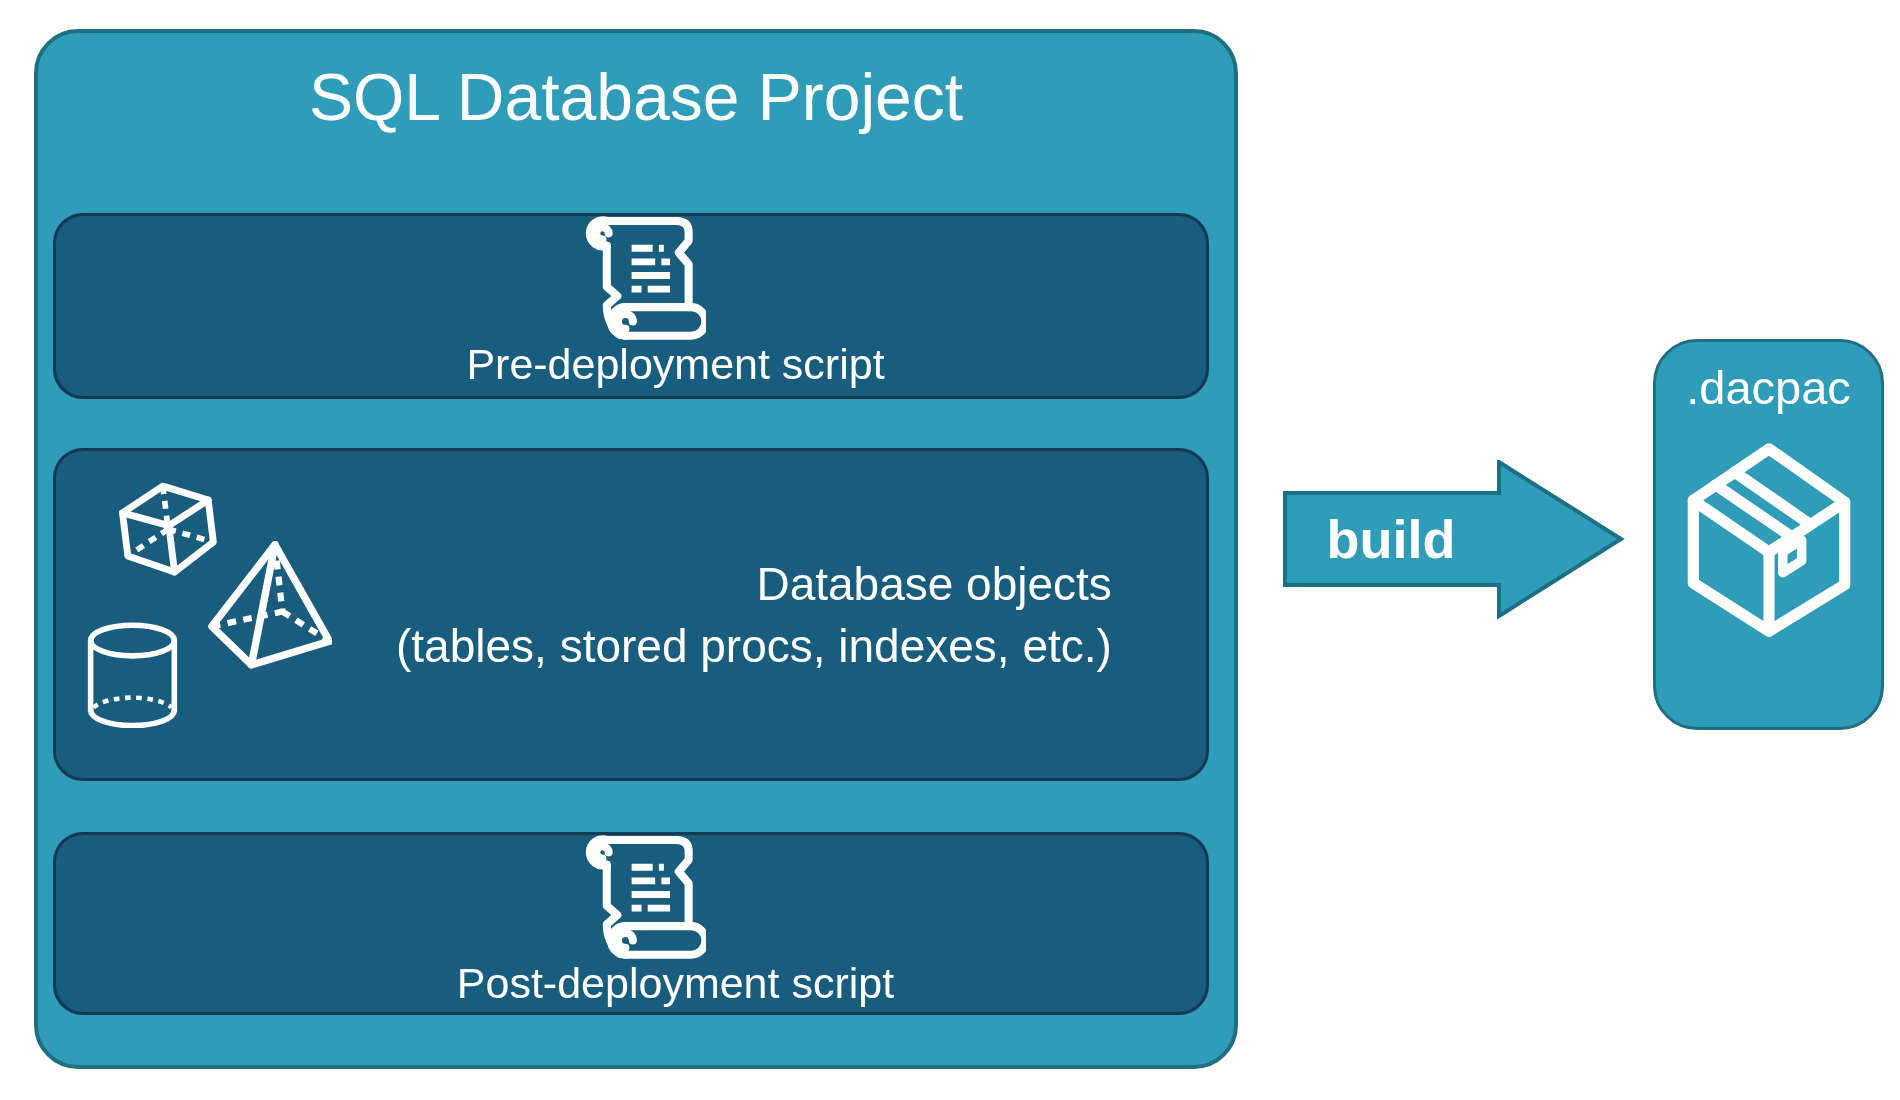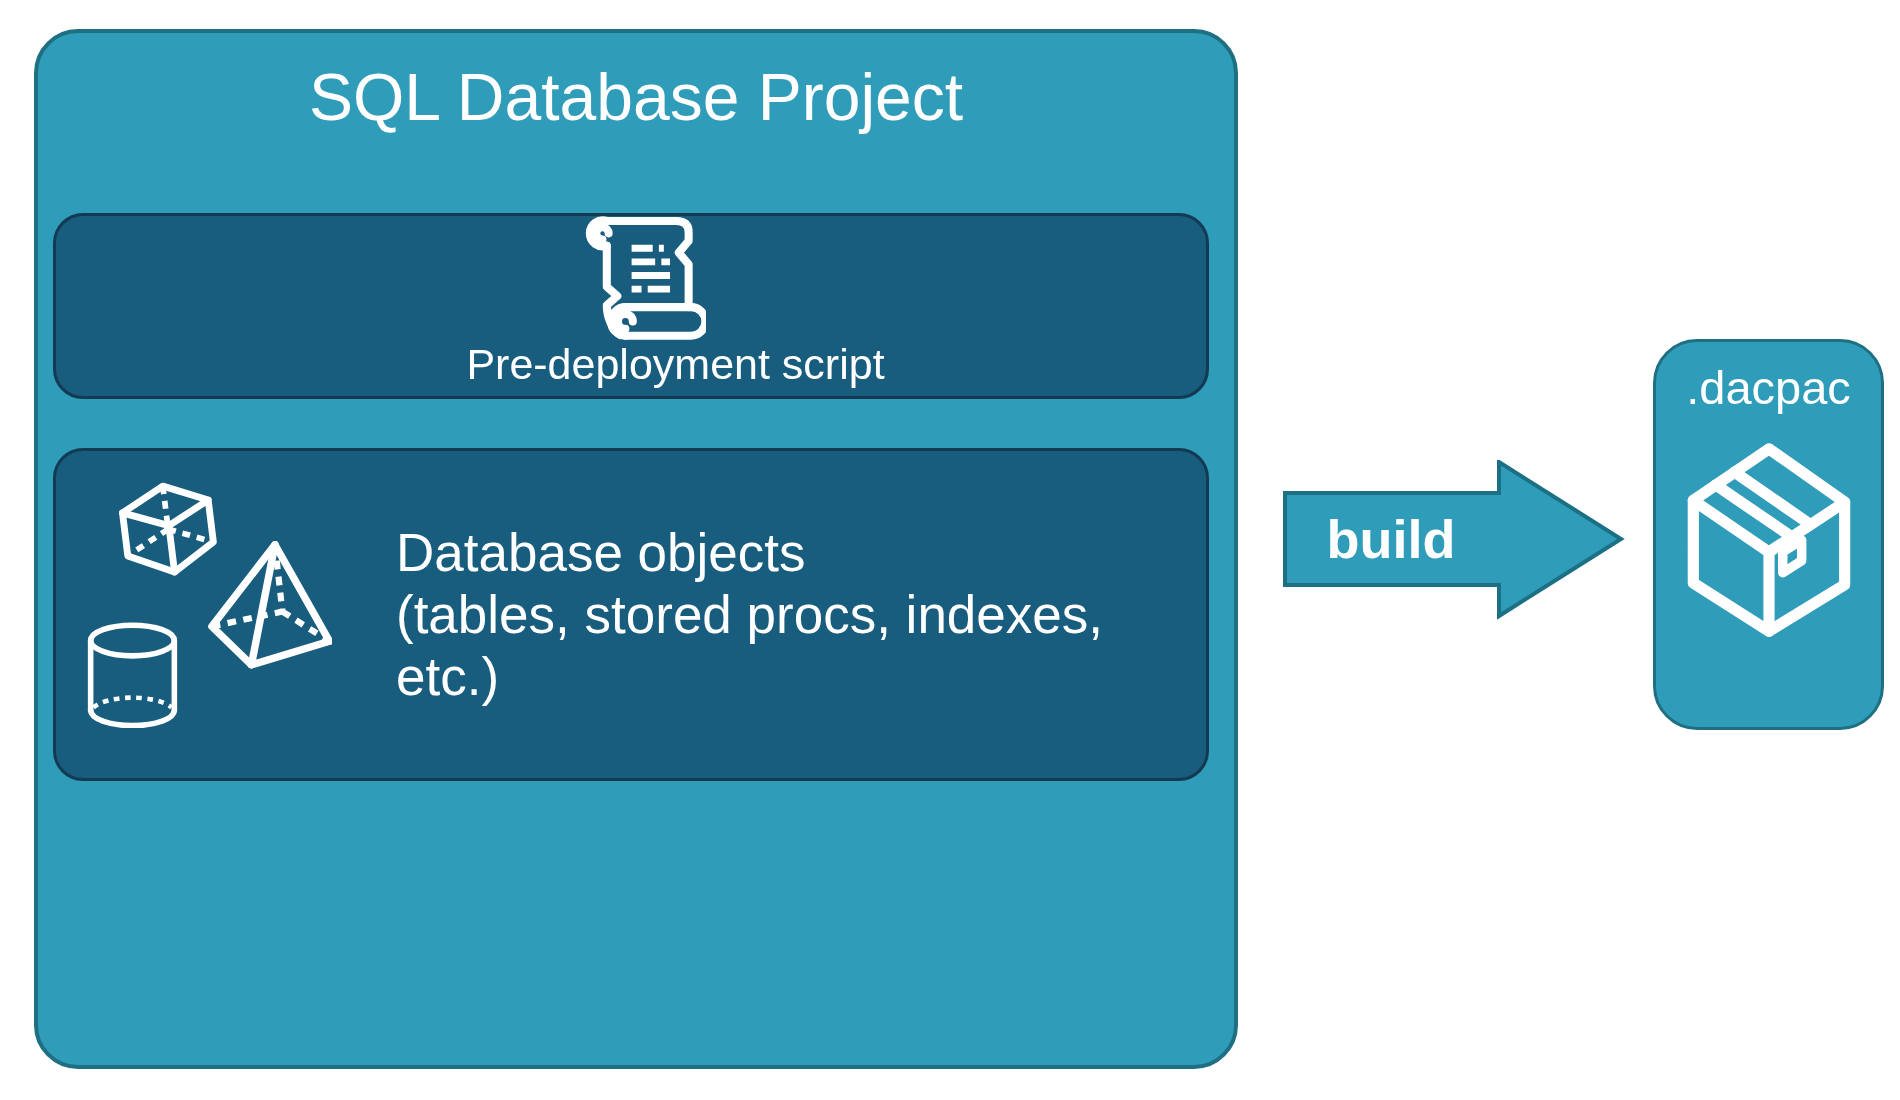--- a/index.html
+++ b/index.html
@@ -45,21 +45,21 @@
 
   .scroll-wrap{flex:none;width:124px;height:124px;margin-left:25px;}
   .panel-label{margin-left:89px;font-size:43px;}
 
   .shape{position:absolute;}
   .shape-cube{left:55px;top:20px;width:114px;height:114px;}
   .shape-pyramid{left:152px;top:90px;width:124px;height:130px;}
   .shape-cylinder{left:30px;top:170px;width:93px;height:107px;}
   .objects-text{
     position:absolute;left:340px;top:50%;transform:translateY(-50%);
-    font-size:53px;line-height:62px;color:var(--text);
+    font-size:46px;line-height:62px;color:var(--text);text-align:right;
   }
 
   
   .build-arrow-svg{position:absolute;left:1283px;top:460px;width:345px;height:160px;}
   .build-label{
     position:absolute;left:1283px;top:493px;width:216px;height:92px;
     display:flex;align-items:center;justify-content:center;
     font-size:54px;font-weight:bold;color:var(--text);
   }
 
@@ -149,20 +149,42 @@
         </g>
         <path d="M8 93 A45 16.5 0 0 1 92 93" stroke-width="5" stroke-dasharray="6 6" stroke-linecap="butt"></path>
       </svg>
     </div>
     <div class="objects-text">
       <div>Database objects</div>
       <div>(tables, stored procs, indexes, etc.)</div>
     </div>
   </div>
 
+  <div class="panel panel-post">
+    <div class="scroll-wrap">
+      <svg viewBox="0 0 100 100" fill="none" stroke="#FFFFFF" stroke-linecap="round" stroke-linejoin="round">
+        <g stroke-width="6.5">
+          <path d="M20 24 A10.5 10.5 0 1 1 20 4"></path>
+          <path d="M21.5 14 A5 5 0 1 0 16.5 19"></path>
+          <path d="M20 4 L76 4 Q86 4 86 13 L86 20 L78 29.5 L86 39 L86 73.5"></path>
+          <path d="M20 24 L20 57 L28.5 64.5 L20 72 Q20 87 31 96"></path>
+          <path d="M35 73.5 L88 73.5 A11.5 11.5 0 0 1 88 96.5 L35 96.5"></path>
+          <path d="M35 96.5 A11.5 11.5 0 1 1 35 73.5"></path>
+          <path d="M41 85 A6 6 0 1 0 35 91"></path>
+        </g>
+        <g stroke-width="5.5" stroke-linecap="butt">
+          <path d="M40 26 H57 M62 26 H66"></path>
+          <path d="M40 37 H59 M64 37 H71"></path>
+          <path d="M40 48 H71"></path>
+          <path d="M40 59 H48 M53 59 H71"></path>
+        </g>
+      </svg>
+    </div>
+    <div class="panel-label">Post-deployment script</div>
+  </div>
 
   <div class="build-arrow-svg">
     <svg viewBox="0 0 345 160">
       <polygon points="2,33 216,33 216,2 338,79 216,156 216,125 2,125" fill="#2F9DB9" stroke="#1C7086" stroke-width="4" stroke-linejoin="miter"></polygon>
     </svg>
   </div>
   <div class="build-label">build</div>
 
   <div class="dacpac">
     <div class="dacpac-label">.dacpac</div>

